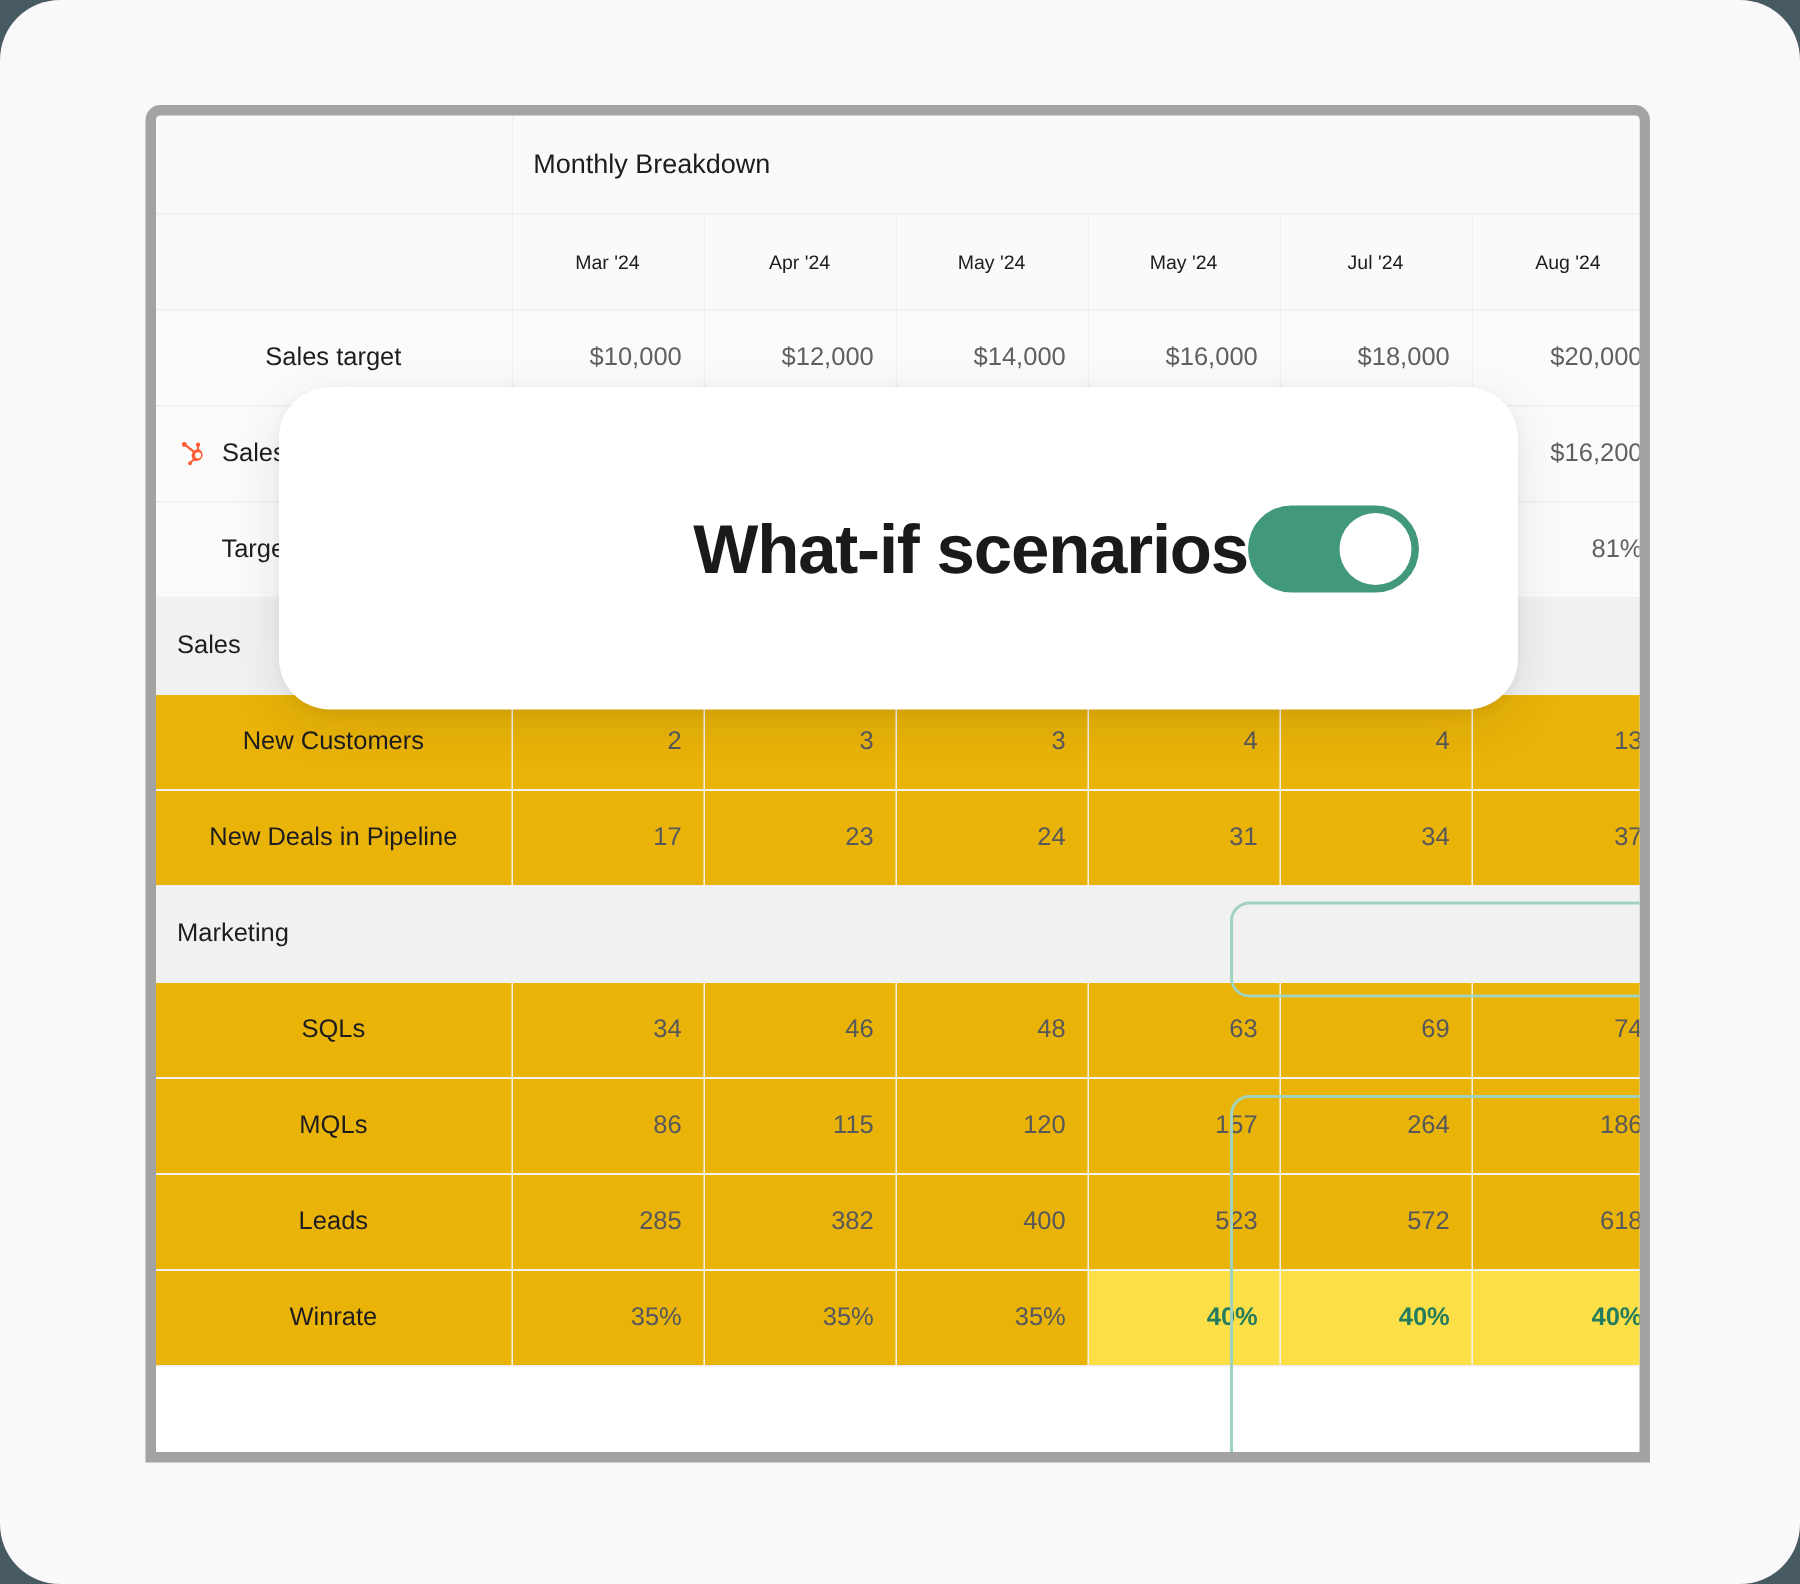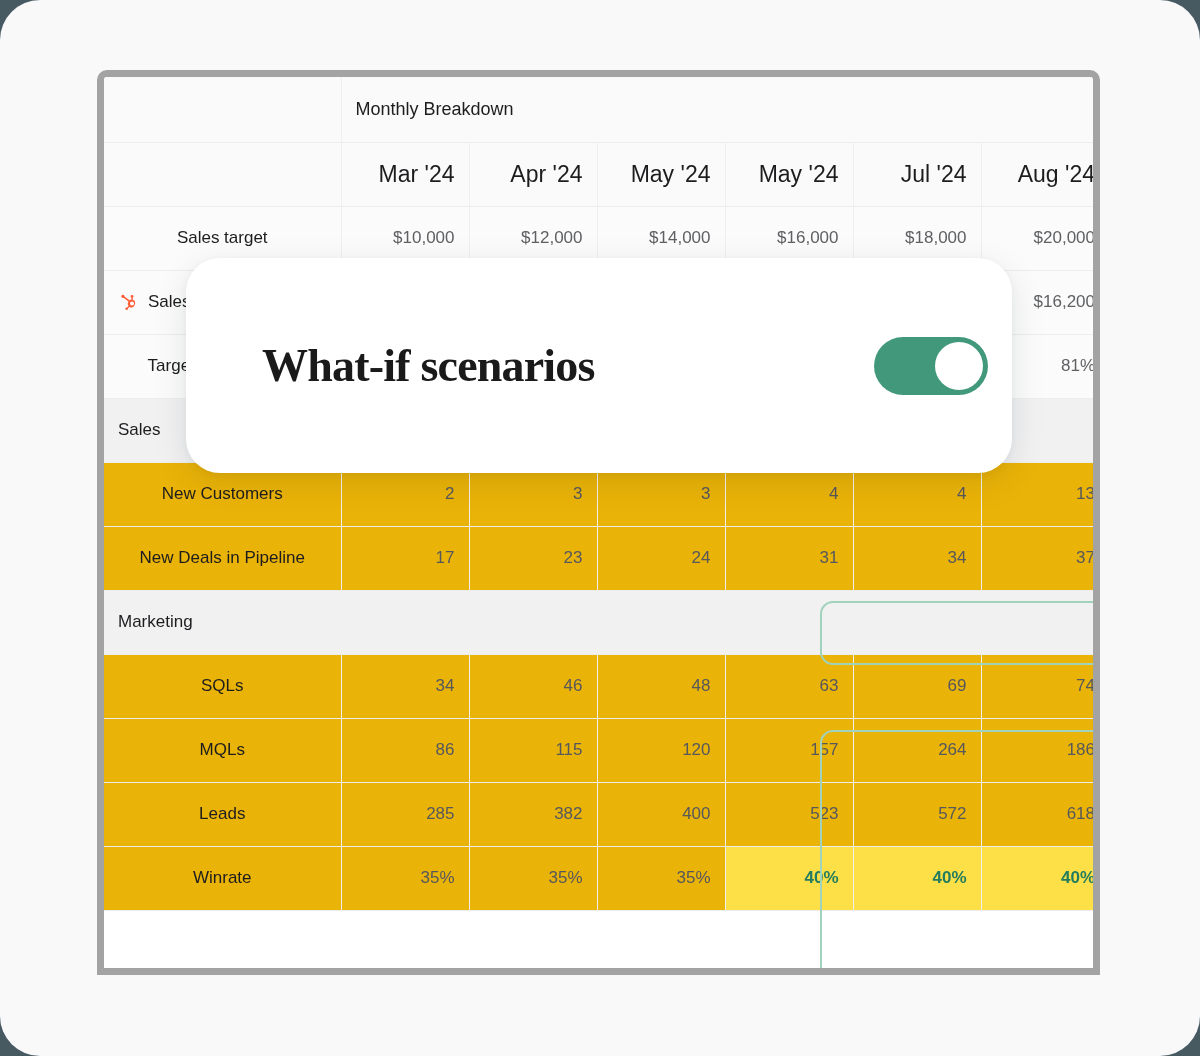--- a/index.html
+++ b/index.html
@@ -67,22 +67,22 @@
   tr.row-grouptitle td.blank { background: #FAFAFA; }
   .group-title {
     font-size: 18px;
     color: #1D1D1F;
     text-align: left;
   }
 
   
   tr.row-months td { height: 64px; background: #FAFAFA; }
   .month-head {
-    text-align: right;
-    font-size: 23px;
+    text-align: center;
+    font-size: 13px;
     color: #1D1D1F;
   }
 
   
   tr.row-data td { height: 64px; background: #FBFBFB; }
   tr.row-data td.rowlabel {
     text-align: center;
     color: #1D1D1F;
     font-size: 17px;
   }
@@ -144,23 +144,22 @@
     left: 186px;
     top: 258px;
     width: 826px;
     height: 215px;
     background: #FFFFFF;
     border-radius: 34px;
     box-shadow: 0 10px 34px rgba(20,25,30,.10),
                 0 2px 8px rgba(20,25,30,.05);
     display: flex;
     align-items: center;
-    justify-content: space-between;
-    padding: 0 24px 0 76px;
-    font-family: Liberation Serif, serif;
+    justify-content: flex-end;
+    padding: 0 66px 0 76px;
   }
 
   .whatif-title {
     font-size: 46px;
     font-weight: 700;
     letter-spacing: -0.8px;
     color: #1A1A1A;
     line-height: 1;
   }
 

